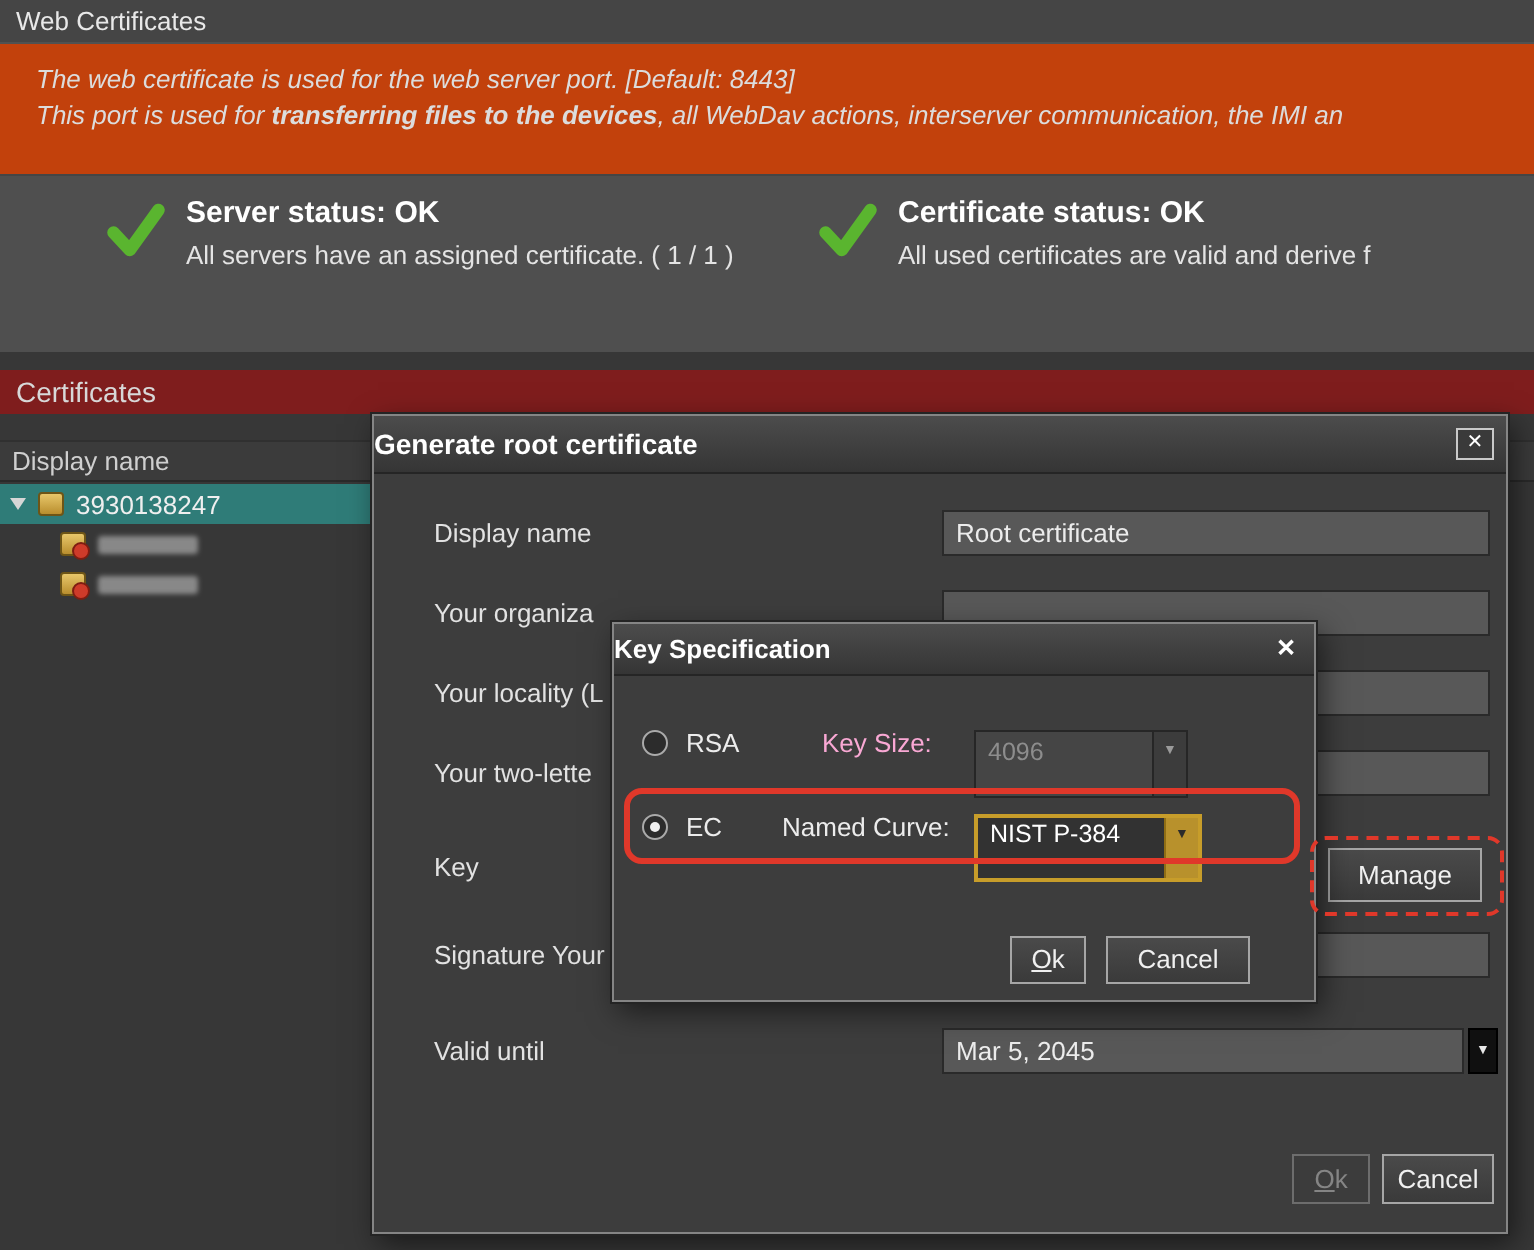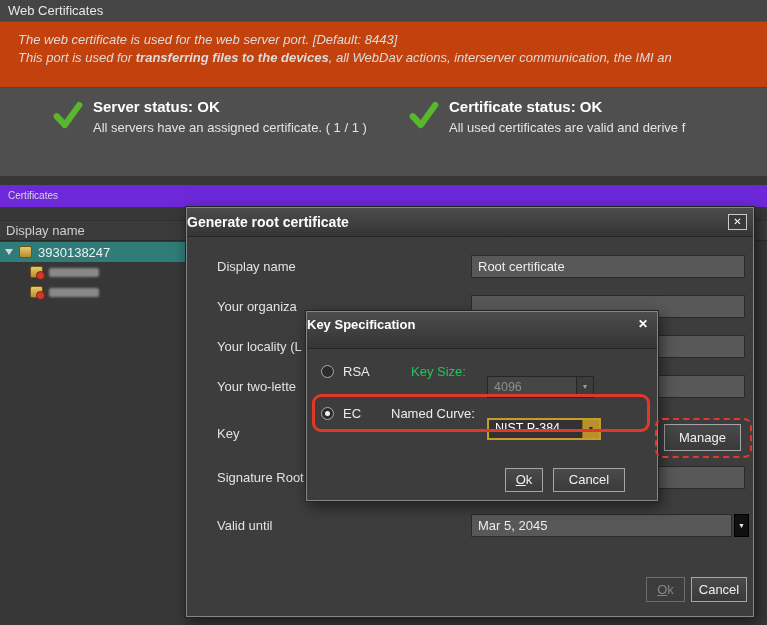--- a/index.html
+++ b/index.html
@@ -22,22 +22,22 @@
   .status-panel { position: relative; height: 88px; background: #4f4f4f; }
   .status-block { position: absolute; top: 10px; display: flex; align-items: flex-start; gap: 9px; }
   .status-block.server { left: 52px; }
   .status-block.cert { left: 408px; }
   .status-title { font-size: 15px; font-weight: bold; color: #ffffff; }
   .status-detail { font-size: 13px; color: #e4e4e4; margin-top: 5px; white-space: nowrap; }
   .check-icon { flex: none; margin-top: 2px; }
   
   .lower { position: absolute; left: 0; right: 0; top: 176px; bottom: 0; background: #373737; }
   .certs-band {
-    position: absolute; top: 9px; left: 0; right: 0; height: 22px; background: #6d28d9;
-    font-size: 10px; line-height: 22px; padding-left: 8px; color: #d8d8d8;
+    position: absolute; top: 9px; left: 0; right: 0; height: 22px; background: #7f1d1d;
+    font-size: 14px; line-height: 22px; padding-left: 8px; color: #d8d8d8;
   }
   .tree-header {
     position: absolute; top: 44px; left: 0; right: 0; height: 21px; background: #3b3b3b;
     border-top: 1px solid #303030; border-bottom: 1px solid #2a2a2a;
     font-size: 13px; line-height: 19px; padding-left: 6px; color: #cfcfcf;
   }
   .tree { position: absolute; top: 66px; left: 0; right: 0; }
   .tree-row { height: 20px; display: flex; align-items: center; font-size: 13px; color: #efefef; }
   .tree-row.selected { background: #2f7c78; width: 300px; }
   .tree-row.child { padding-left: 27px; }
@@ -60,21 +60,21 @@
     position: absolute; background: #3d3d3d; border: 1px solid #858585;
     box-shadow: 0 0 0 1px #242424, 3px 5px 14px rgba(0,0,0,.55);
   }
   .root-dialog { left: 186px; top: 207px; width: 568px; height: 410px; z-index: 10; }
   .key-dialog  { left: 306px; top: 311px; width: 352px; height: 190px; z-index: 20; }
   .dlg-title {
     position: relative; height: 29px; background: linear-gradient(#4c4c4c, #353535);
     border-bottom: 1px solid #252525; font-size: 14px; font-weight: bold; color: #fff;
     line-height: 28px; 
   }
-  .key-dialog .dlg-title { height: 37px; line-height: 25px; font-size: 13px; }
+  .key-dialog .dlg-title { height: 26px; line-height: 25px; font-size: 13px; }
   .x-btn {
     position: absolute; top: 6px; right: 6px; width: 19px; height: 16px;
     border: 1px solid #c9c9c9; background: #3a3a3a; color: #fff;
     font-size: 10px; line-height: 14px; text-align: center; font-weight: normal;
   }
   .x-plain { position: absolute; top: 4px; right: 9px; color: #fff; font-size: 12px; line-height: 16px; font-weight: bold; }
   .row { position: absolute; left: 0; right: 0; height: 26px; }
   .lbl { position: absolute; left: 30px; font-size: 13px; line-height: 24px; color: #e2e2e2; white-space: nowrap; }
   .field {
     position: absolute; height: 23px; background: #585858; border: 1px solid #2a2a2a;
@@ -98,22 +98,22 @@
   .krow { position: absolute; left: 0; right: 0; height: 22px; }
   .radio {
     position: absolute; left: 14px; top: 4px; width: 13px; height: 13px;
     border: 1px solid #aaa; border-radius: 50%; background: #2c2c2c;
   }
   .radio.checked::after {
     content: ""; position: absolute; left: 3px; top: 3px; width: 5px; height: 5px;
     border-radius: 50%; background: #f0f0f0;
   }
   .klbl { position: absolute; font-size: 13px; line-height: 22px; color: #ececec; white-space: nowrap; }
-  .klbl.dim { color: #22c55e; }
-  .combo { position: absolute; top: 15px; height: 22px; display: flex; border: 1px solid #262626; background: #454545; justify-content: space-between; }
+  .klbl.dim { color: #f9a8d4; }
+  .combo { position: absolute; top: 4px; height: 34px; display: flex; border: 1px solid #262626; background: #454545; justify-content: space-between; }
   .combo .txt { flex: 1; padding: 0 6px; font-size: 12.5px; line-height: 20px; color: #e8e8e8; overflow: hidden; white-space: nowrap; }
   .combo .arr { width: 17px; flex: none; background: #3c3c3c; border-left: 1px solid #262626; color: #9a9a9a; font-size: 7px; line-height: 20px; text-align: center; }
   .combo.disabled .txt { color: #8d8d8d; }
   .combo.gold { border: 2px solid #c79d2a; background: #323232; }
   .combo.gold .txt { line-height: 17px; color: #fff; }
   .combo.gold .arr { background: #b8912c; color: #2b2b2b; border-left: 1px solid #8f6d14; line-height: 17px; }
   .k-ok { left: 198px; top: 156px; width: 38px; height: 24px; }
   .k-cancel { left: 246px; top: 156px; width: 72px; height: 24px; }
   
   .ann-solid {
@@ -209,21 +209,21 @@
       <span class="lbl">Your two-lette</span>
       <div class="field" style="left:284px;right:8px"></div>
     </div>
 
     <div class="row" style="top:214px;height:30px">
       <span class="lbl">Key</span>
       <button class="btn btn-manage">Manage</button>
     </div>
 
     <div class="row" style="top:258px">
-      <span class="lbl">Signature Root</span>
+      <span class="lbl">Signature Your</span>
       <div class="field" style="left:284px;right:8px"></div>
     </div>
 
     <div class="row" style="top:306px">
       <span class="lbl">Valid until</span>
       <div class="field" style="left:284px;width:261px">Mar 5, 2045</div>
       <div class="drop-btn" style="left:547px"><span>▼</span></div>
     </div>
 
     <button class="btn disabled btn-ok-root"><span class="mn">O</span><span>k</span></button>

